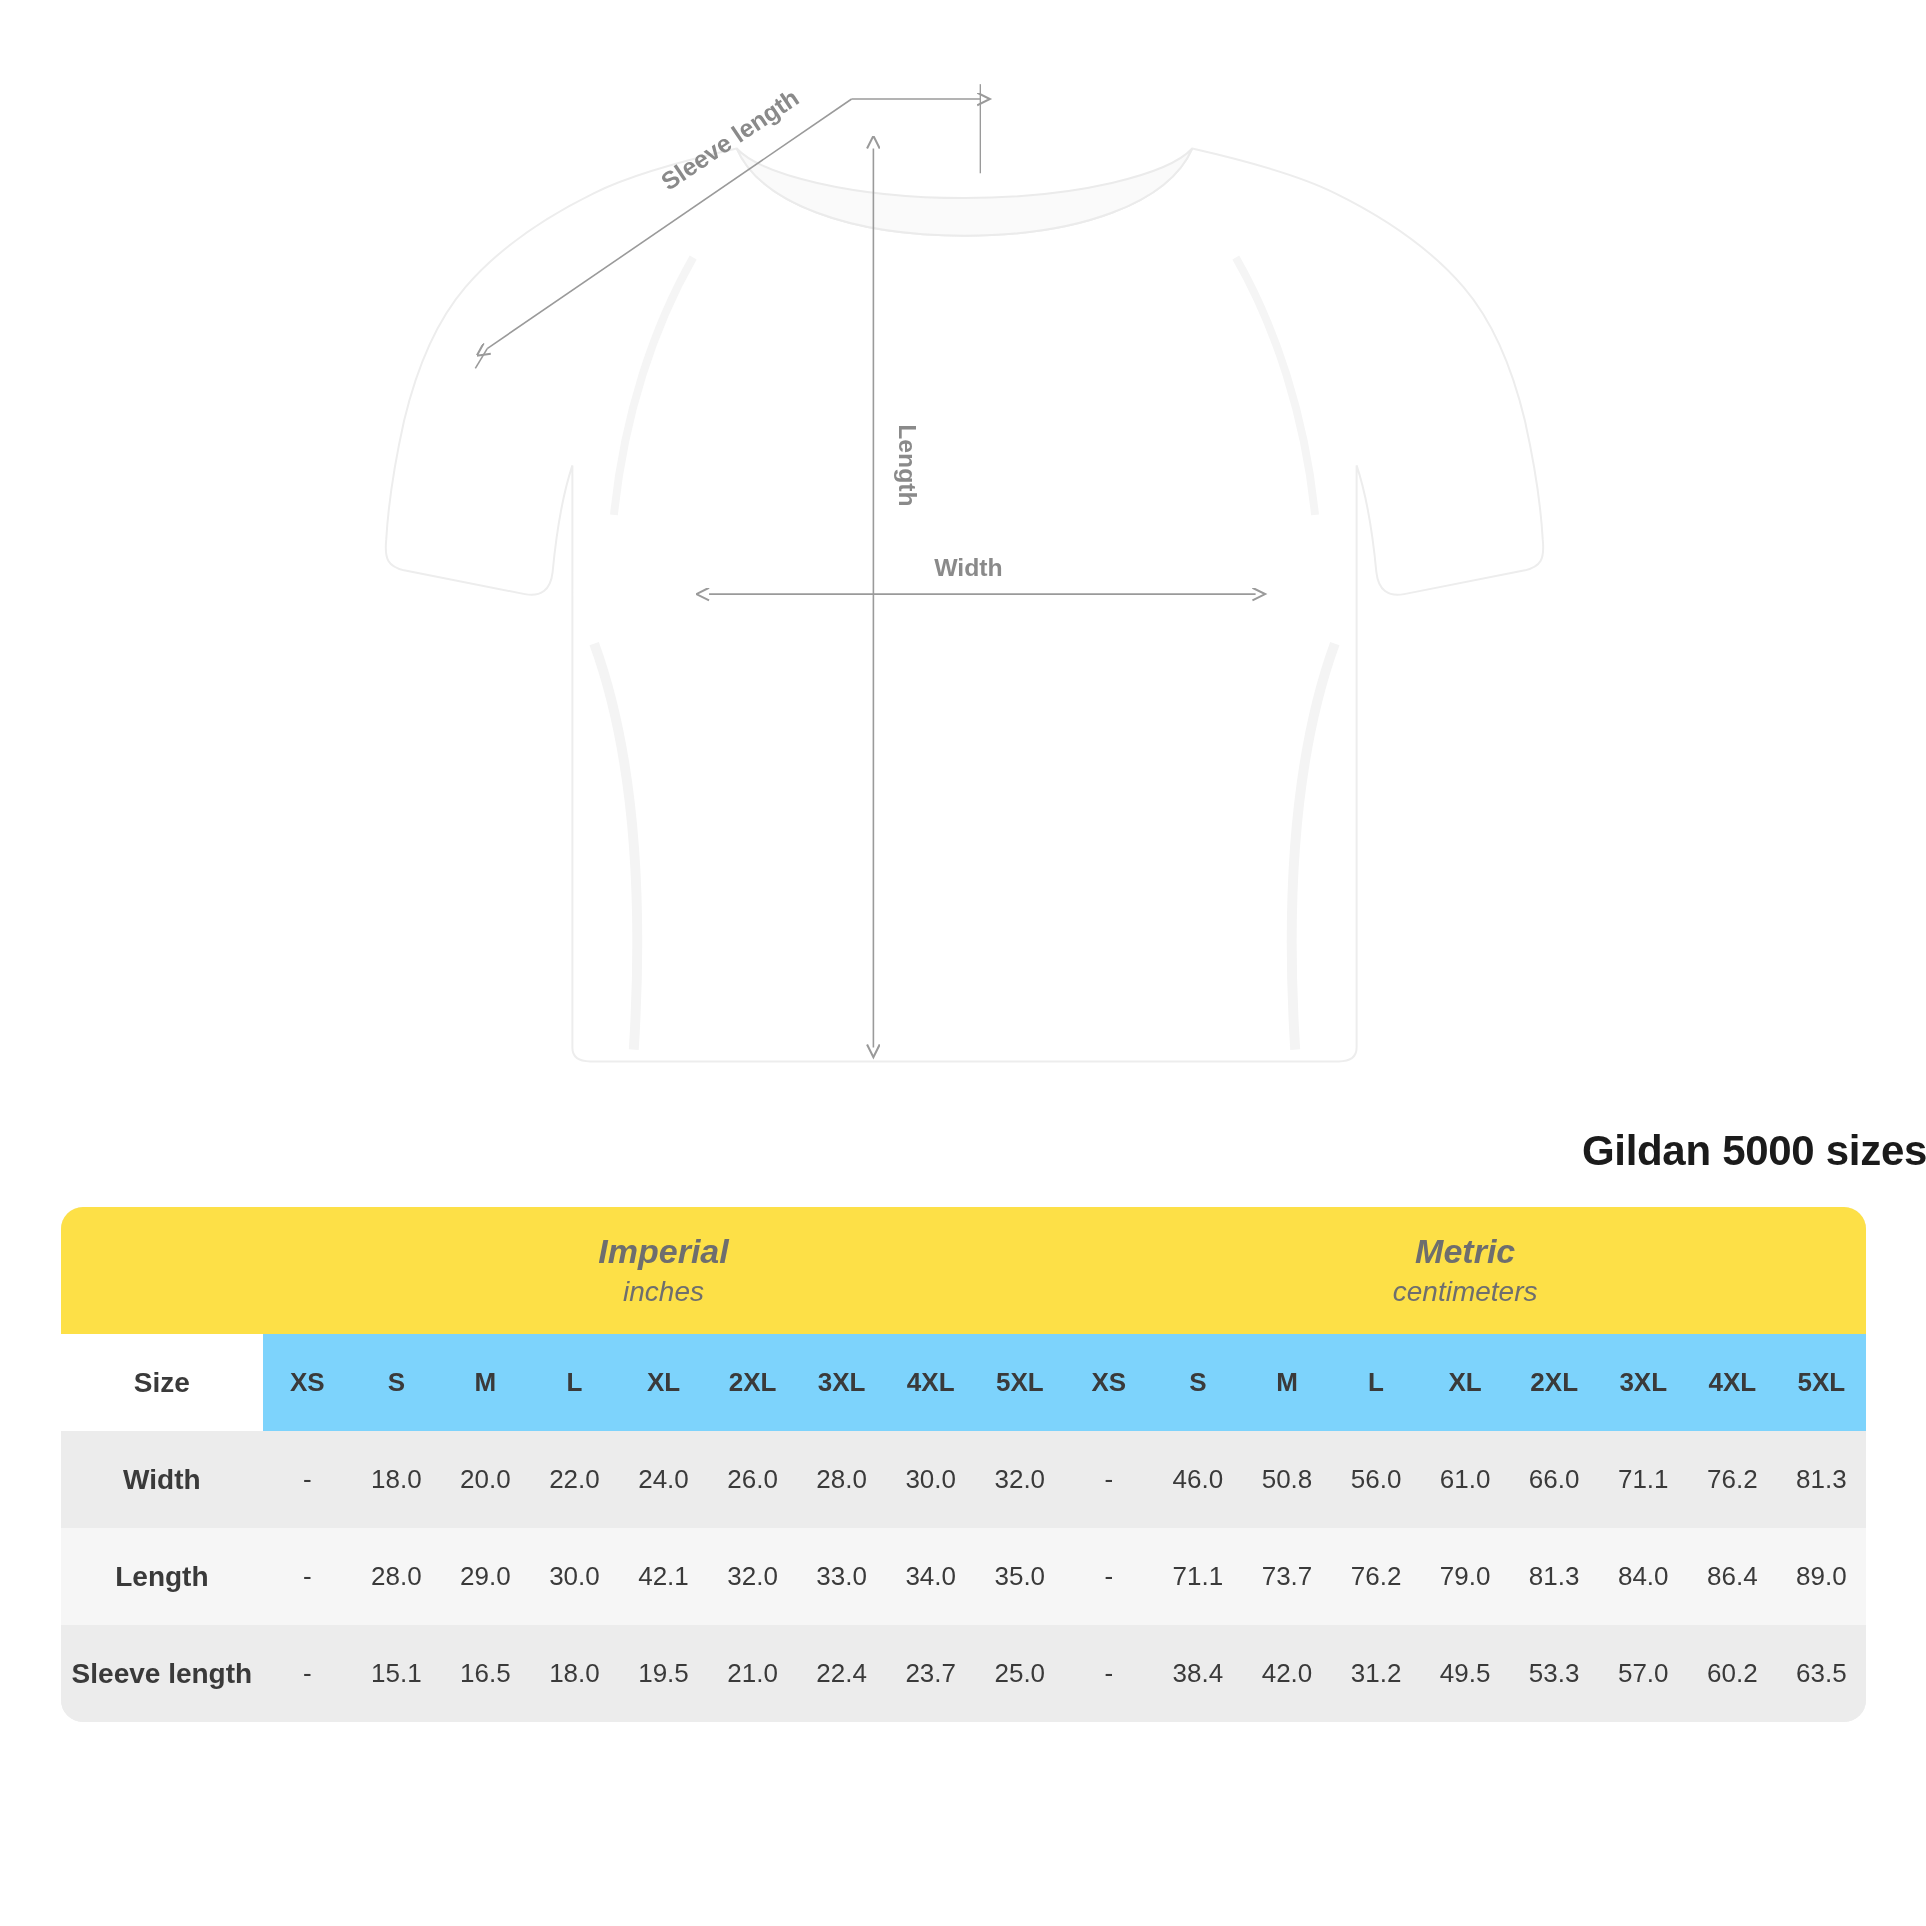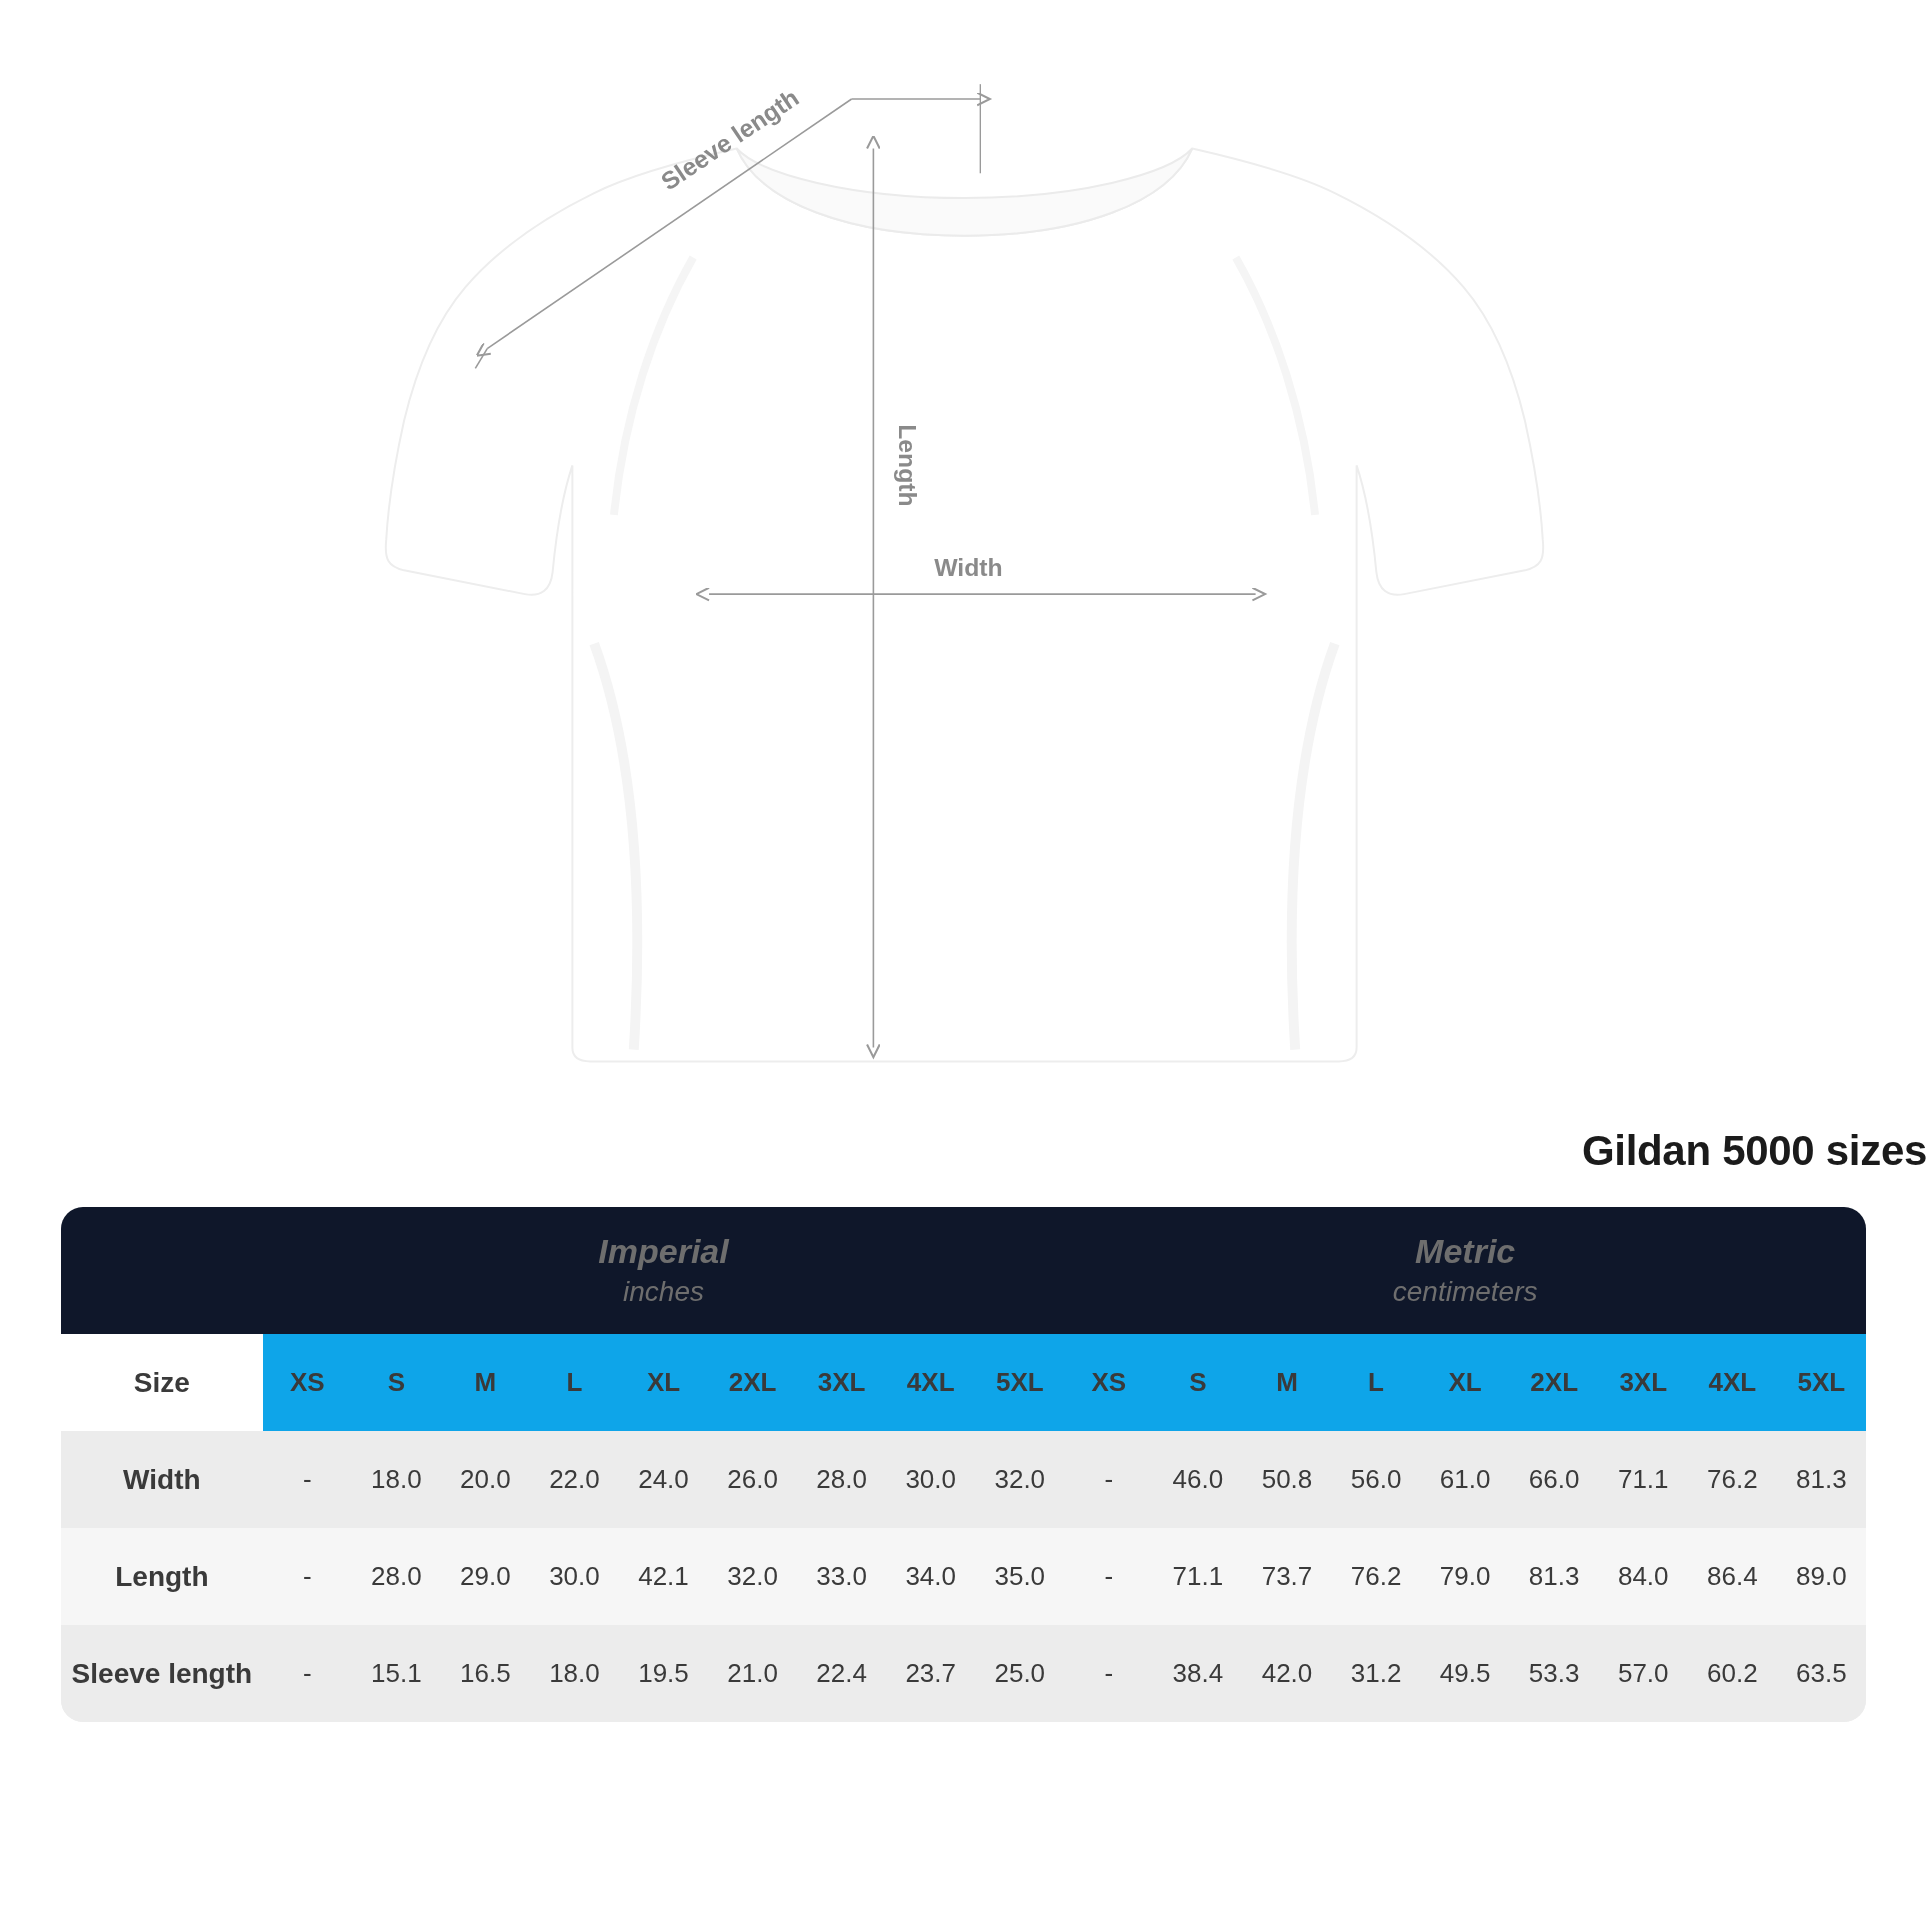--- a/index.html
+++ b/index.html
@@ -66,40 +66,40 @@
   table.size-table td, table.size-table th {
     text-align: center;
     vertical-align: middle;
     font-size: 26px;
     color: #3a3a3a;
     border: none;
   }
   
   .unit-row td {
     height: 127px;
-    background: #0f172a;
+    background: #fde047;
     padding: 0;
   }
   .unit-name {
     font-size: 34px;
     font-weight: bold;
     font-style: italic;
     color: #6e6e6e;
     line-height: 1.1;
   }
   .unit-sub {
     font-size: 28px;
     font-style: italic;
     color: #6e6e6e;
     margin-top: 6px;
   }
   
   .size-row td {
     height: 95px;
-    background: #0ea5e9;
+    background: #7dd3fc;
     font-size: 27px;
     font-weight: bold;
     color: #4a4a4a;
     border-right: 2px solid #ececec;
   }
   .size-row td:last-child { border-right: none; }
   .size-row td.rowlabel {
     background: #ffffff;
     font-size: 28px;
     margin-top: 6px;

